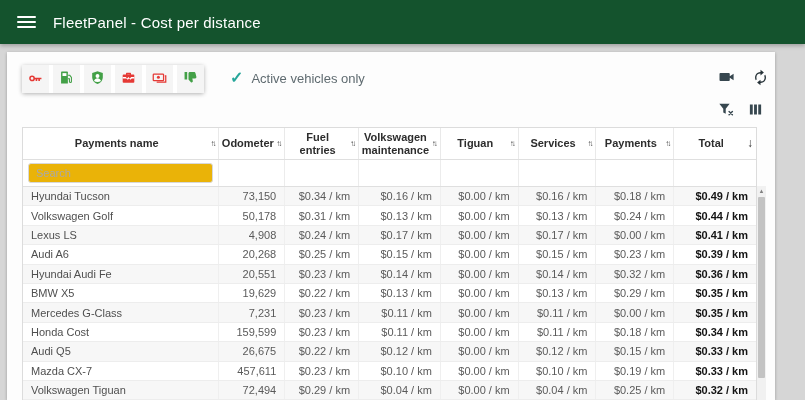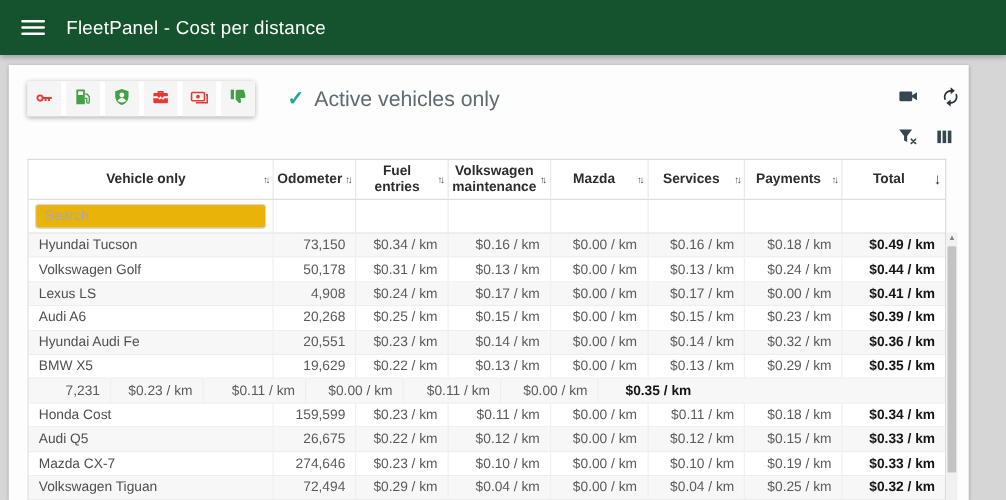--- a/index.html
+++ b/index.html
@@ -34,21 +34,21 @@
     width:27px; height:28px; background:#f5f5f5; border:none;
     display:flex; align-items:center; justify-content:center; cursor:pointer;
   }
   .tb-btn svg { width:15px; height:15px; }
 
   .active-filter {
     position:absolute; left:223px; top:18px;
     display:flex; align-items:center; gap:8px; cursor:pointer;
   }
   .check-glyph { font-size:16px; font-weight:bold; line-height:1; }
-  .active-label { font-size:17px; color:#5f6b70; }
+  .active-label { font-size:13px; color:#5f6b70; }
 
   .top-right-icons {
     position:absolute; right:6px; top:16px;
     display:flex; align-items:center; gap:16px;
   }
   .row2-icons {
     position:absolute; right:12px; top:49px;
     display:flex; align-items:center; gap:14px;
   }
   .icon-btn { background:none; border:none; cursor:pointer; display:flex; align-items:center; justify-content:center; padding:0; }
@@ -202,37 +202,37 @@
             <rect x="9.7" y="4" width="4.6" height="16" fill="#37474f"></rect>
             <rect x="16.4" y="4" width="4.6" height="16" fill="#37474f"></rect>
           </svg>
         </span>
     </button>
   </div>
 
   <div class="table-wrap">
     <div class="thead" id="thead">
         <div class="th" style="width: 197px;">
-          <span>Vehicle only</span>
+          <span>Payments name</span>
           <span class="sort-both">↑↓</span>
         </div>
         <div class="th" style="width: 66px;">
           <span>Odometer</span>
           <span class="sort-both">↑↓</span>
         </div>
         <div class="th" style="width: 74px;">
           <span>Fuel entries</span>
           <span class="sort-both">↑↓</span>
         </div>
         <div class="th" style="width: 82px;">
           <span>Volkswagen maintenance</span>
           <span class="sort-both">↑↓</span>
         </div>
         <div class="th" style="width: 78px;">
-          <span>Mazda</span>
+          <span>Tiguan</span>
           <span class="sort-both">↑↓</span>
         </div>
         <div class="th" style="width: 78px;">
           <span>Services</span>
           <span class="sort-both">↑↓</span>
         </div>
         <div class="th" style="width: 78px;">
           <span>Payments</span>
           <span class="sort-both">↑↓</span>
         </div>
@@ -308,20 +308,21 @@
           <div class="td col-name" style="width: 197px;">BMW X5</div>
           <div class="td col-odometer" style="width: 66px; text-align: center;">19,629</div>
           <div class="td col-fuel" style="width: 74px;">$0.22 / km</div>
           <div class="td col-preventive" style="width: 82px;">$0.13 / km</div>
           <div class="td col-repair" style="width: 78px;">$0.00 / km</div>
           <div class="td col-services" style="width: 78px;">$0.13 / km</div>
           <div class="td col-payments" style="width: 78px;">$0.29 / km</div>
           <div class="td col-total" style="width: 82px;">$0.35 / km</div>
         </div>
         <div class="tr">
+          <div class="td col-name" style="width: 197px;">Mercedes G-Class</div>
           <div class="td col-odometer" style="width: 66px;">7,231</div>
           <div class="td col-fuel" style="width: 74px;">$0.23 / km</div>
           <div class="td col-preventive" style="width: 82px;">$0.11 / km</div>
           <div class="td col-repair" style="width: 78px;">$0.00 / km</div>
           <div class="td col-services" style="width: 78px;">$0.11 / km</div>
           <div class="td col-payments" style="width: 78px;">$0.00 / km</div>
           <div class="td col-total" style="width: 82px;">$0.35 / km</div>
         </div>
         <div class="tr">
           <div class="td col-name" style="width: 197px;">Honda Cost</div>
@@ -338,21 +339,21 @@
           <div class="td col-odometer" style="width: 66px;">26,675</div>
           <div class="td col-fuel" style="width: 74px;">$0.22 / km</div>
           <div class="td col-preventive" style="width: 82px;">$0.12 / km</div>
           <div class="td col-repair" style="width: 78px;">$0.00 / km</div>
           <div class="td col-services" style="width: 78px;">$0.12 / km</div>
           <div class="td col-payments" style="width: 78px;">$0.15 / km</div>
           <div class="td col-total" style="width: 82px;">$0.33 / km</div>
         </div>
         <div class="tr">
           <div class="td col-name" style="width: 197px;">Mazda CX-7</div>
-          <div class="td col-odometer" style="width: 66px;">274,646</div>
+          <div class="td col-odometer" style="width: 66px;">457,611</div>
           <div class="td col-fuel" style="width: 74px;">$0.23 / km</div>
           <div class="td col-preventive" style="width: 82px;">$0.10 / km</div>
           <div class="td col-repair" style="width: 78px;">$0.00 / km</div>
           <div class="td col-services" style="width: 78px;">$0.10 / km</div>
           <div class="td col-payments" style="width: 78px;">$0.19 / km</div>
           <div class="td col-total" style="width: 82px;">$0.33 / km</div>
         </div>
         <div class="tr">
           <div class="td col-name" style="width: 197px;">Volkswagen Tiguan</div>
           <div class="td col-odometer" style="width: 66px; text-align: right;">72,494</div>

